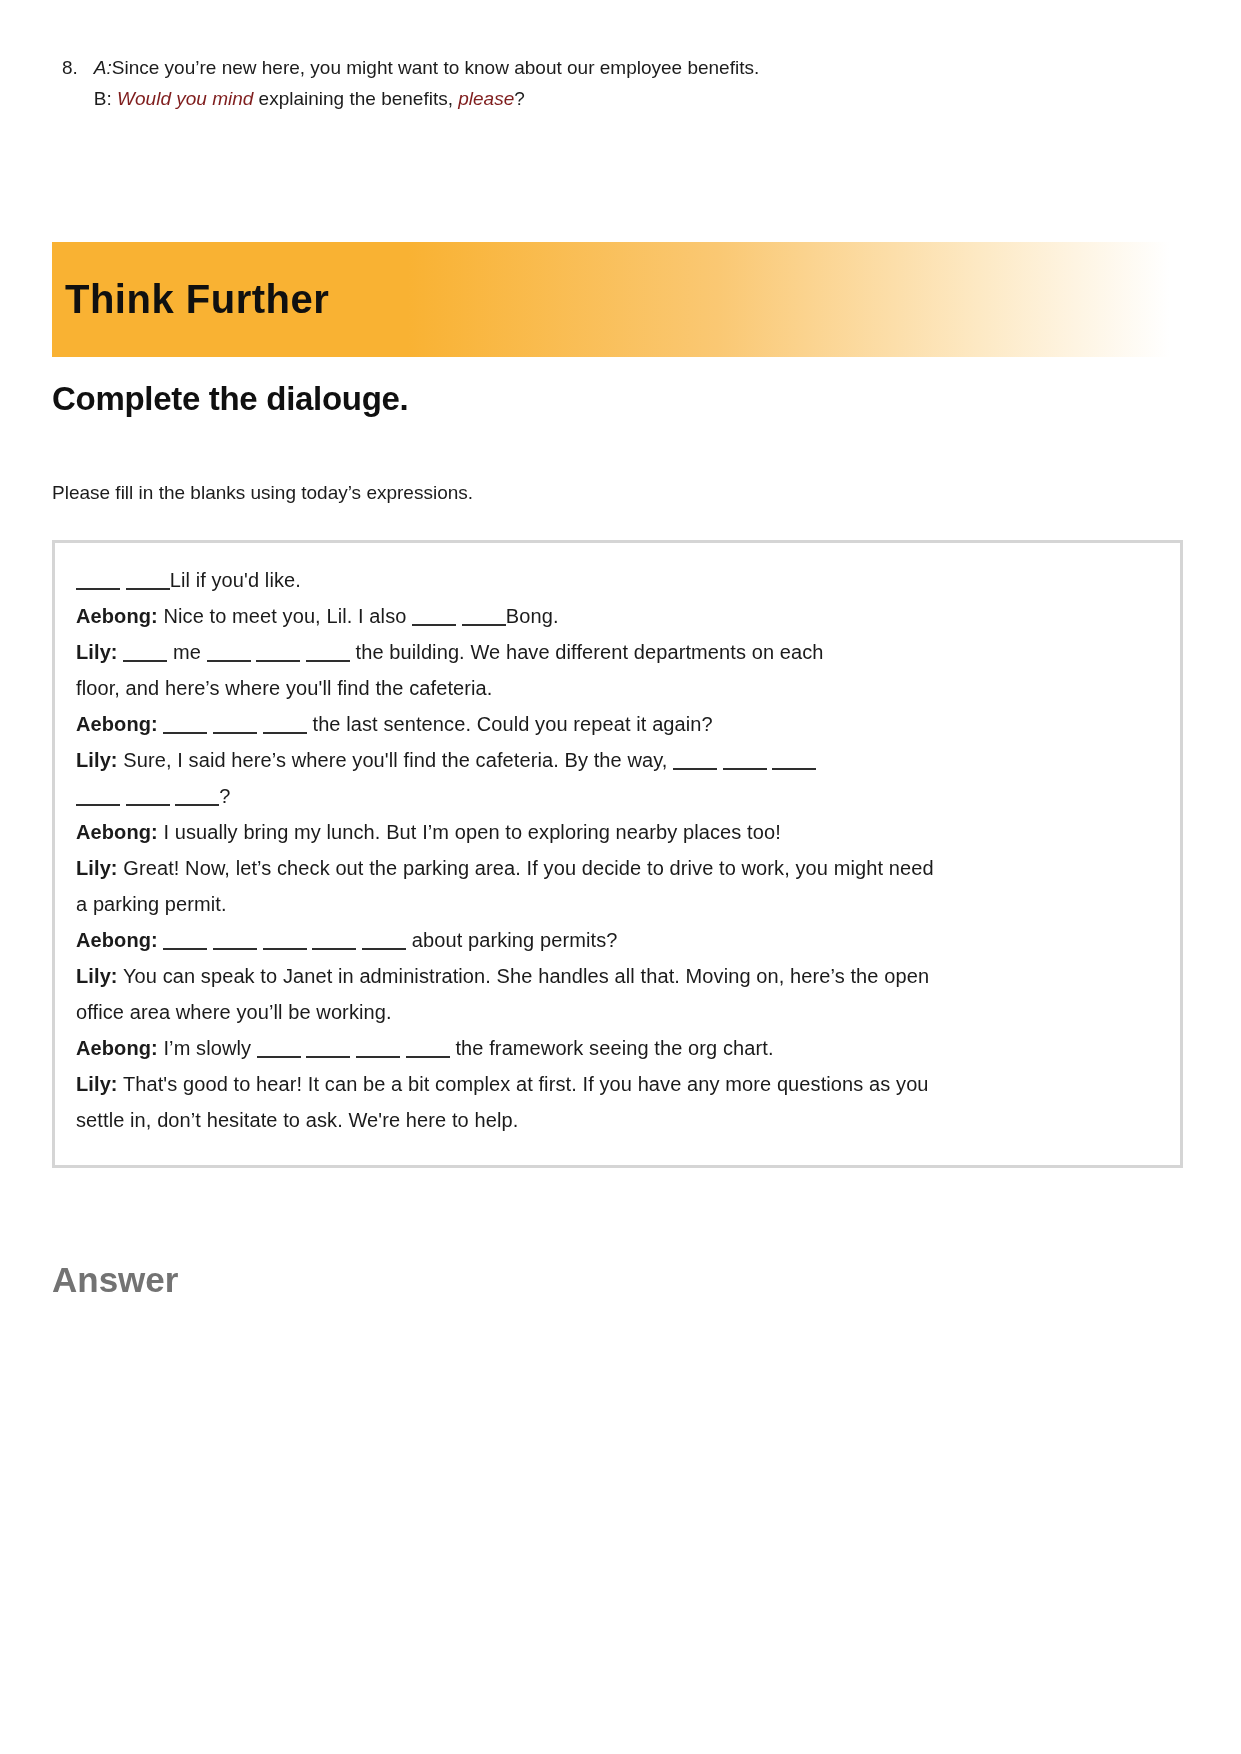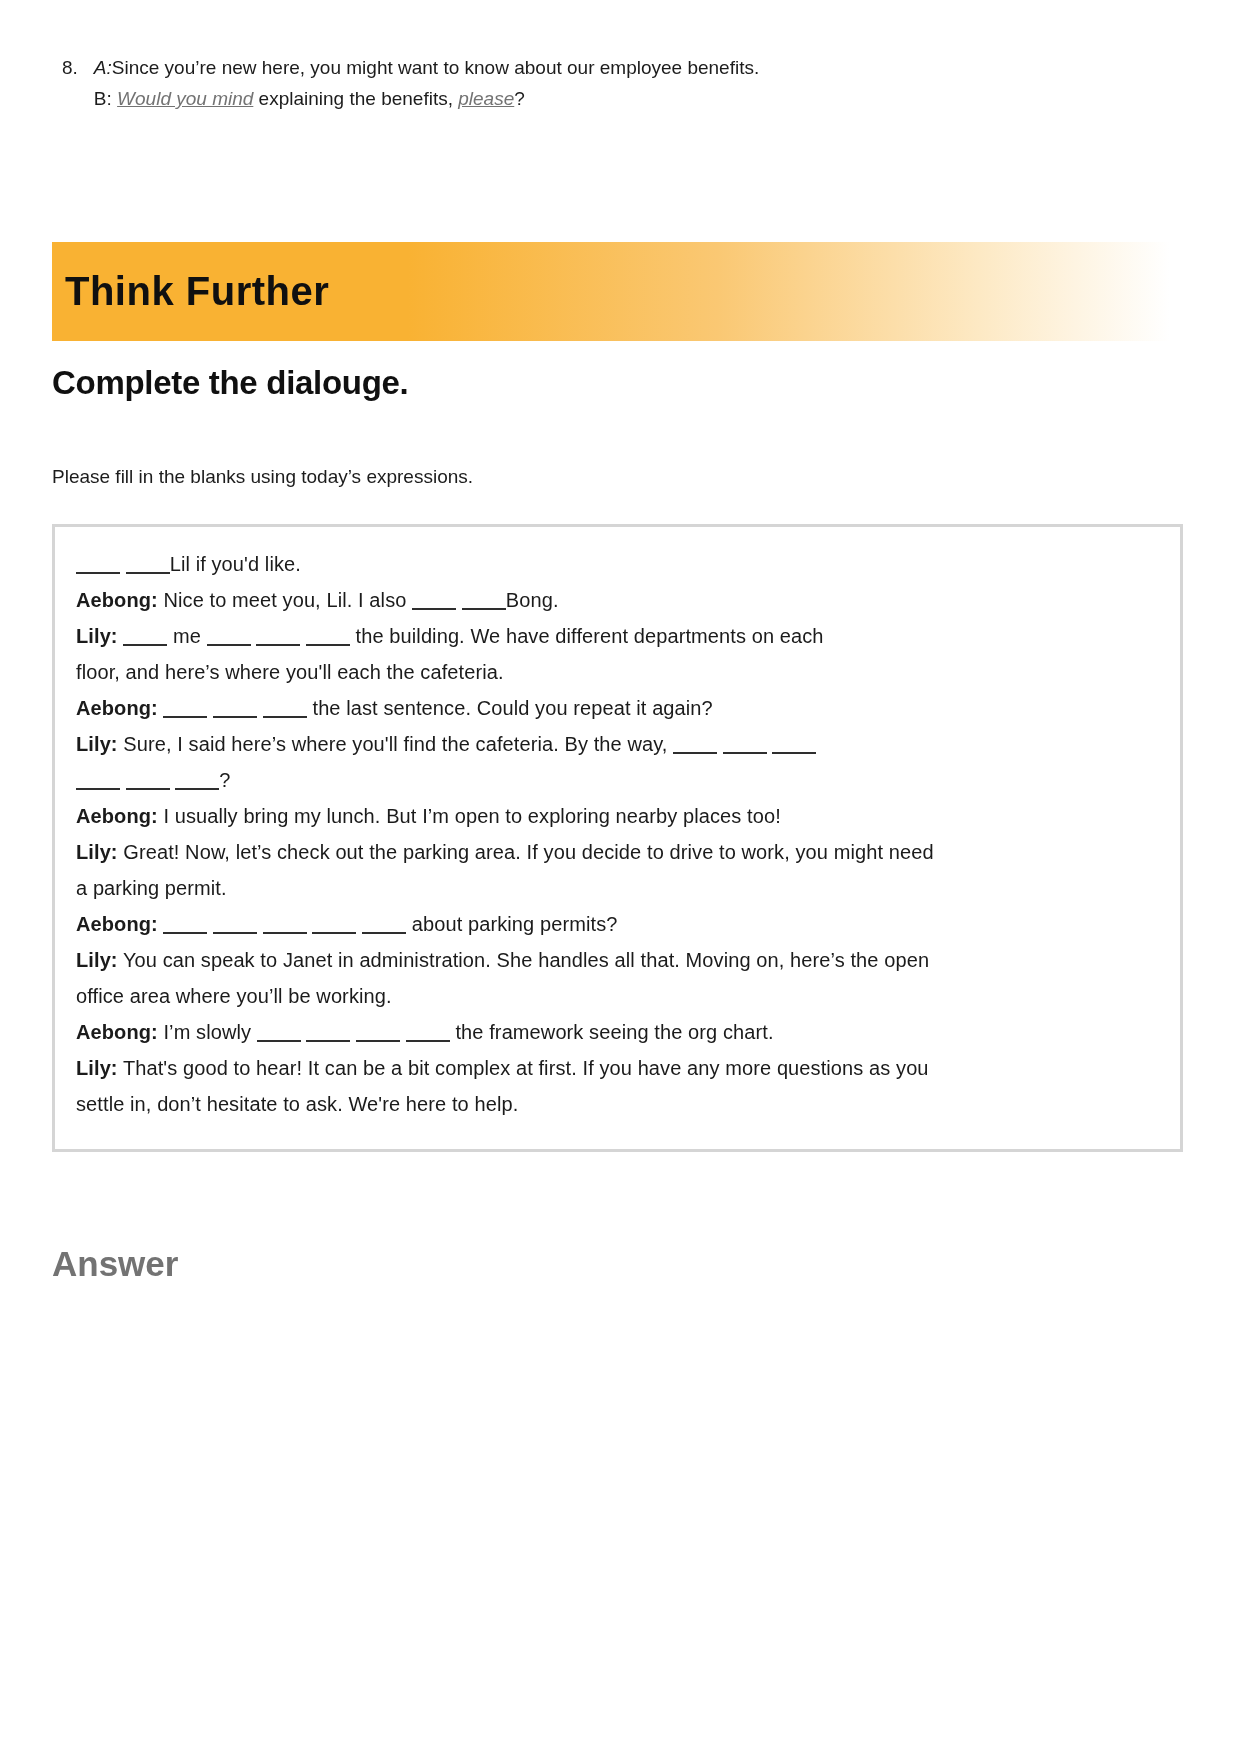--- a/index.html
+++ b/index.html
@@ -18,31 +18,30 @@
   .q8 {
     margin: 0 58px 0 62px;
     display: flex;
     gap: 16px;
     font-size: 19px;
     line-height: 31px;
   }
   .q8 .q-num { flex: 0 0 auto; }
   .q-line em { font-style: italic; }
   .link {
-    color: #737373;
+    color: #7f1d1d;
     font-style: italic;
-    text-decoration: underline;
     cursor: pointer;
   }
 
   
   .banner {
     margin-top: 128px;
     margin-left: 52px;
-    height: 99px;
+    height: 115px;
     background: linear-gradient(90deg, #F9B233 0%, #F9B233 30%, #FAC873 56%, #FDE9C4 78%, #FFFFFF 94%);
     display: flex;
     align-items: center;
   }
   .banner .banner-title {
     font-size: 40px;
     font-weight: bold;
     margin: 0;
     padding-left: 13px;
     letter-spacing: 0.5px;
@@ -108,21 +107,21 @@
 </div>
 
 <h2 class="section-heading">Complete the dialouge.</h2>
 
 <p class="instruction">Please fill in the blanks using today’s expressions.</p>
 
 <div class="dialogue-box">
     <div class="dlg-line"><span class="blank"></span> <span class="blank"></span>Lil if you'd like.</div>
     <div class="dlg-line"><strong>Aebong:</strong> Nice to meet you, Lil. I also <span class="blank"></span> <span class="blank"></span>Bong.</div>
     <div class="dlg-line"><strong>Lily:</strong> <span class="blank"></span> me <span class="blank"></span> <span class="blank"></span> <span class="blank"></span> the building. We have different departments on each</div>
-    <div class="dlg-line">floor, and here’s where you'll each the cafeteria.</div>
+    <div class="dlg-line">floor, and here’s where you'll find the cafeteria.</div>
     <div class="dlg-line"><strong>Aebong:</strong> <span class="blank"></span> <span class="blank"></span> <span class="blank"></span> the last sentence. Could you repeat it again?</div>
     <div class="dlg-line"><strong>Lily:</strong> Sure, I said here’s where you'll find the cafeteria. By the way, <span class="blank"></span> <span class="blank"></span> <span class="blank"></span></div>
     <div class="dlg-line"><span class="blank"></span> <span class="blank"></span> <span class="blank"></span>?</div>
     <div class="dlg-line"><strong>Aebong:</strong> I usually bring my lunch. But I’m open to exploring nearby places too!</div>
     <div class="dlg-line"><strong>Lily:</strong> Great! Now, let’s check out the parking area. If you decide to drive to work, you might need</div>
     <div class="dlg-line">a parking permit.</div>
     <div class="dlg-line"><strong>Aebong:</strong> <span class="blank"></span> <span class="blank"></span> <span class="blank"></span> <span class="blank"></span> <span class="blank"></span> about parking permits?</div>
     <div class="dlg-line"><strong>Lily:</strong> You can speak to Janet in administration. She handles all that. Moving on, here’s the open</div>
     <div class="dlg-line">office area where you’ll be working.</div>
     <div class="dlg-line"><strong>Aebong:</strong> I’m slowly <span class="blank"></span> <span class="blank"></span> <span class="blank"></span> <span class="blank"></span> the framework seeing the org chart.</div>

